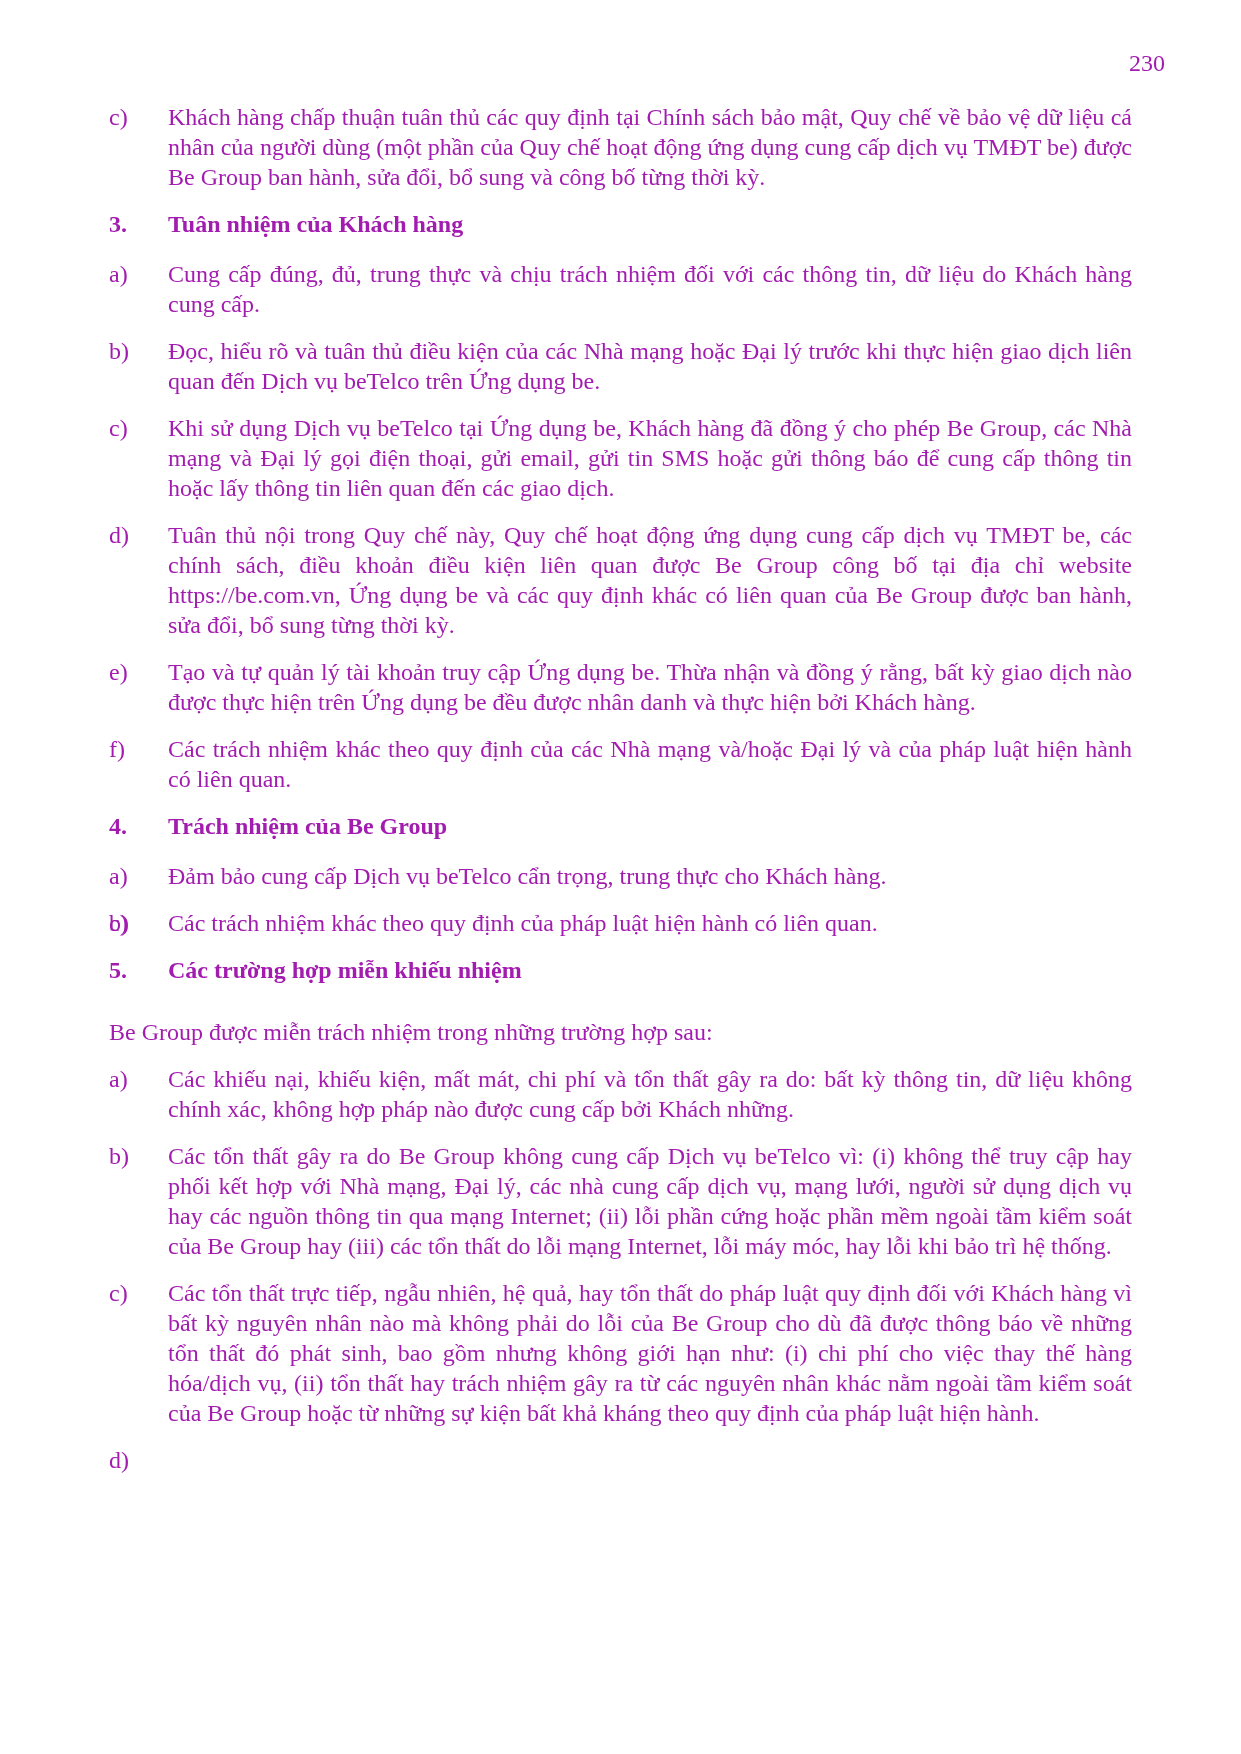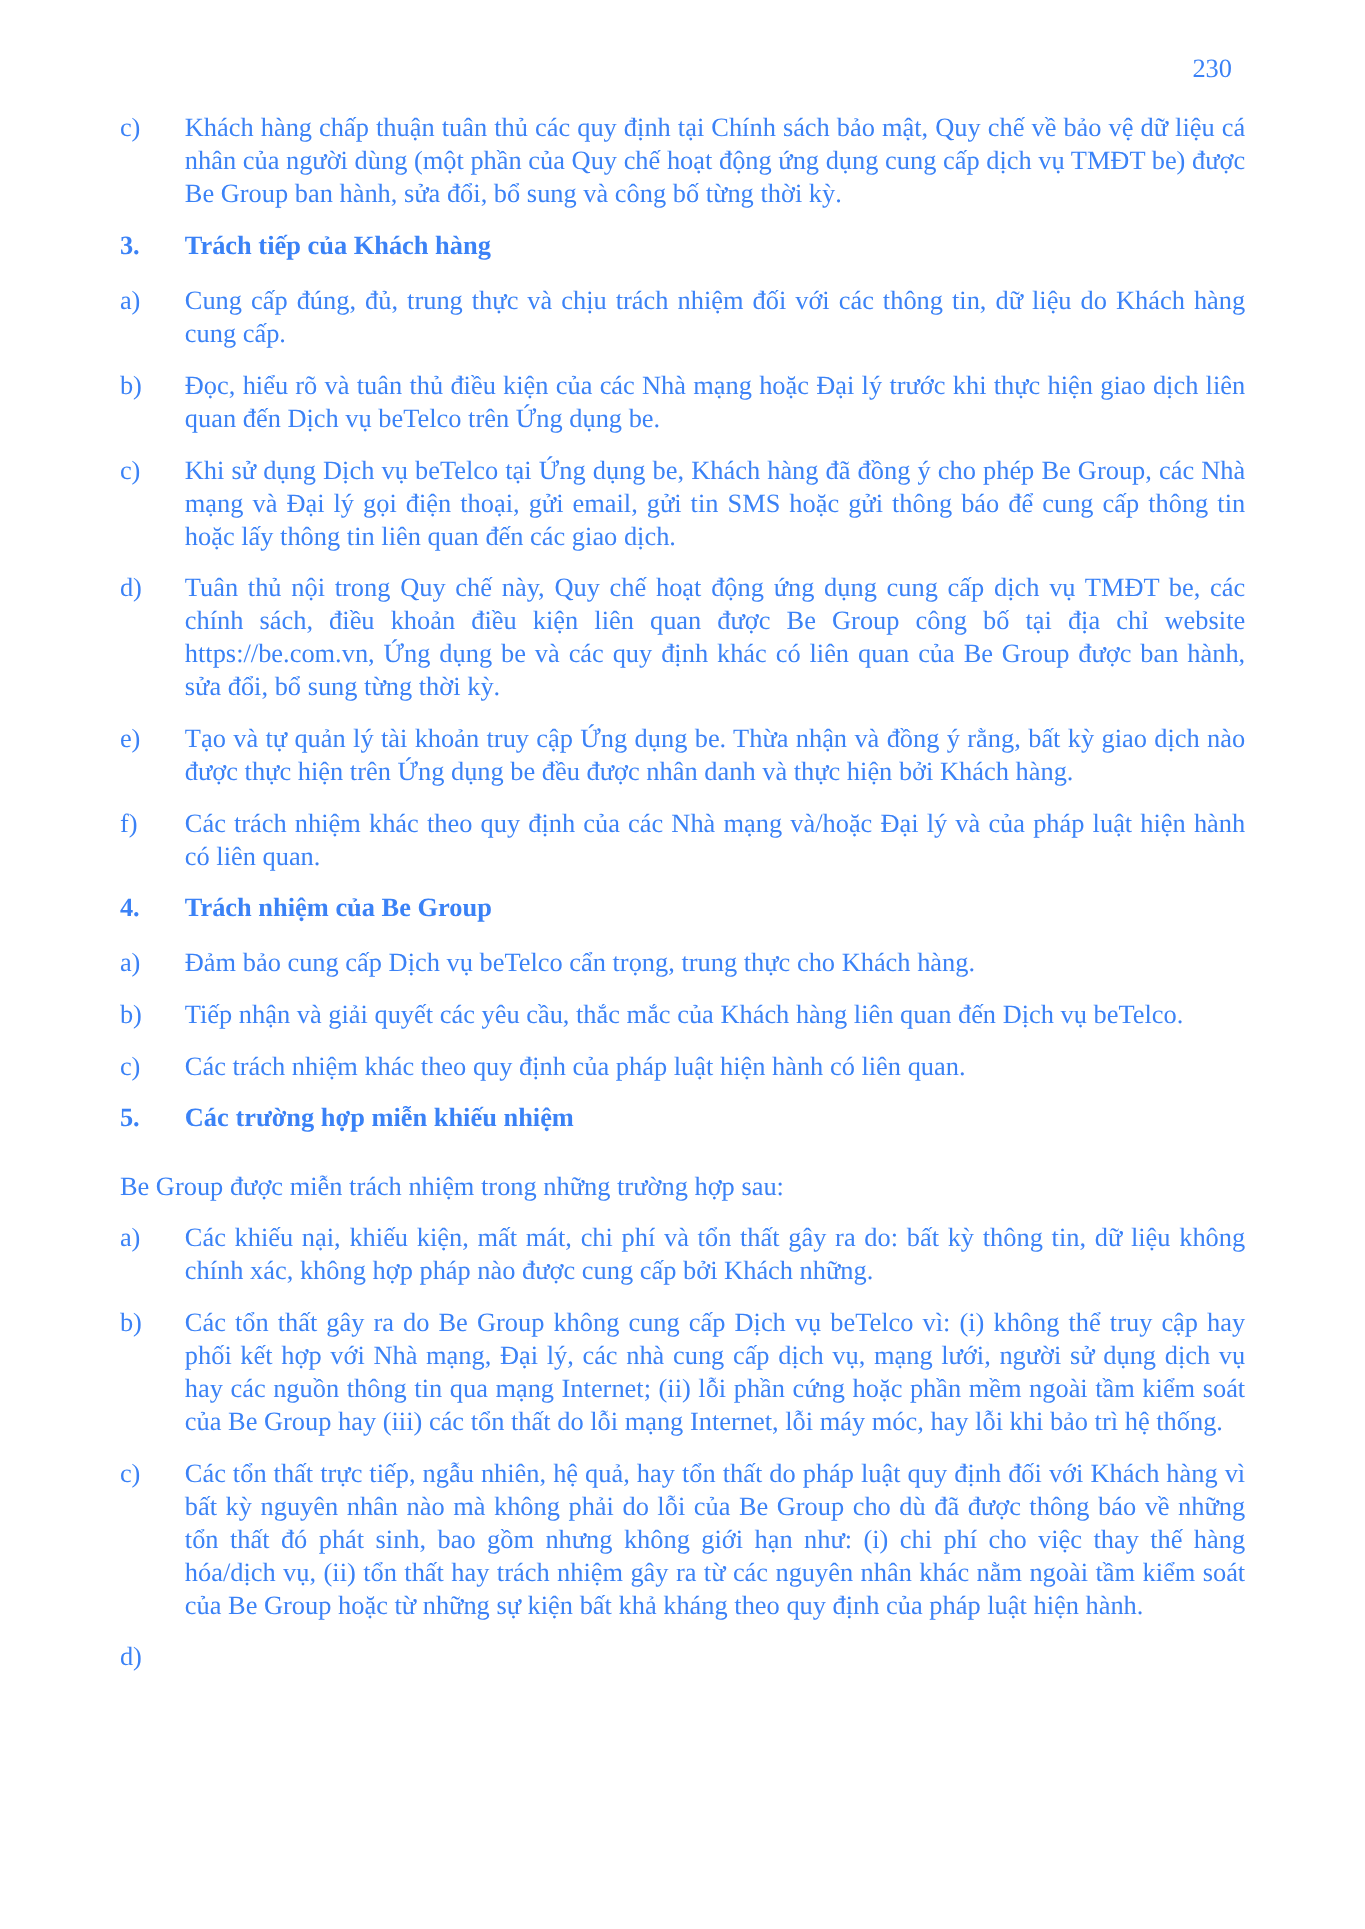--- a/index.html
+++ b/index.html
@@ -6,24 +6,24 @@
     margin: 0;
     padding: 0;
     background: #ffffff;
   }
   .sheet {
     position: relative;
     width: 1241px;
     height: 1754px;
     box-sizing: border-box;
     background: #ffffff;
-    color: #3b82f6;
+    color: #a21caf;
     font-family: "Liberation Serif", "DejaVu Serif", serif;
     font-size: 24px;
-    padding: 50px 109px 40px 109px;
+    padding: 50px 64px 40px 109px;
     overflow: hidden;
   }
   .page-number {
     text-align: right;
     font-size: 24px;
     line-height: 26px;
     padding-right: 12px;
     margin-bottom: 26px;
   }
   .doc-body {
@@ -54,30 +54,30 @@
     margin-top: 32px;
   }
 </style>
 </head>
 <body>
 
 <div class="sheet">
   <div class="page-number">230</div>
   <div class="doc-body">
       <div class="block item"><span class="label">c)</span><span>Khách hàng chấp thuận tuân thủ các quy định tại Chính sách bảo mật, Quy chế về bảo vệ dữ liệu cá nhân của người dùng (một phần của Quy chế hoạt động ứng dụng cung cấp dịch vụ TMĐT be) được Be Group ban hành, sửa đổi, bổ sung và công bố từng thời kỳ.</span></div>
-      <div class="block heading"><span class="label">3.</span><span>Trách tiếp của Khách hàng</span></div>
+      <div class="block heading"><span class="label">3.</span><span>Tuân nhiệm của Khách hàng</span></div>
       <div class="block item"><span class="label">a)</span><span>Cung cấp đúng, đủ, trung thực và chịu trách nhiệm đối với các thông tin, dữ liệu do Khách hàng cung cấp.</span></div>
       <div class="block item"><span class="label">b)</span><span>Đọc, hiểu rõ và tuân thủ điều kiện của các Nhà mạng hoặc Đại lý trước khi thực hiện giao dịch liên quan đến Dịch vụ beTelco trên Ứng dụng be.</span></div>
       <div class="block item"><span class="label">c)</span><span>Khi sử dụng Dịch vụ beTelco tại Ứng dụng be, Khách hàng đã đồng ý cho phép Be Group, các Nhà mạng và Đại lý gọi điện thoại, gửi email, gửi tin SMS hoặc gửi thông báo để cung cấp thông tin hoặc lấy thông tin liên quan đến các giao dịch.</span></div>
       <div class="block item"><span class="label">d)</span><span>Tuân thủ nội trong Quy chế này, Quy chế hoạt động ứng dụng cung cấp dịch vụ TMĐT be, các chính sách, điều khoản điều kiện liên quan được Be Group công bố tại địa chỉ website https://be.com.vn, Ứng dụng be và các quy định khác có liên quan của Be Group được ban hành, sửa đổi, bổ sung từng thời kỳ.</span></div>
       <div class="block item"><span class="label">e)</span><span>Tạo và tự quản lý tài khoản truy cập Ứng dụng be. Thừa nhận và đồng ý rằng, bất kỳ giao dịch nào được thực hiện trên Ứng dụng be đều được nhân danh và thực hiện bởi Khách hàng.</span></div>
       <div class="block item"><span class="label">f)</span><span>Các trách nhiệm khác theo quy định của các Nhà mạng và/hoặc Đại lý và của pháp luật hiện hành có liên quan.</span></div>
       <div class="block heading"><span class="label">4.</span><span>Trách nhiệm của Be Group</span></div>
       <div class="block item"><span class="label">a)</span><span>Đảm bảo cung cấp Dịch vụ beTelco cẩn trọng, trung thực cho Khách hàng.</span></div>
-      <div class="block item"><span class="label">b)</span><span>Tiếp nhận và giải quyết các yêu cầu, thắc mắc của Khách hàng liên quan đến Dịch vụ beTelco.</span></div>
+      <div class="block item"><span class="label">b)</span></div>
       <div class="block item"><span class="label">c)</span><span>Các trách nhiệm khác theo quy định của pháp luật hiện hành có liên quan.</span></div>
       <div class="block heading"><span class="label">5.</span><span>Các trường hợp miễn khiếu nhiệm</span></div>
       <div class="block paragraph"><span>Be Group được miễn trách nhiệm trong những trường hợp sau:</span></div>
       <div class="block item"><span class="label">a)</span><span>Các khiếu nại, khiếu kiện, mất mát, chi phí và tổn thất gây ra do: bất kỳ thông tin, dữ liệu không chính xác, không hợp pháp nào được cung cấp bởi Khách những.</span></div>
       <div class="block item"><span class="label">b)</span><span>Các tổn thất gây ra do Be Group không cung cấp Dịch vụ beTelco vì: (i) không thể truy cập hay phối kết hợp với Nhà mạng, Đại lý, các nhà cung cấp dịch vụ, mạng lưới, người sử dụng dịch vụ hay các nguồn thông tin qua mạng Internet; (ii) lỗi phần cứng hoặc phần mềm ngoài tầm kiểm soát của Be Group hay (iii) các tổn thất do lỗi mạng Internet, lỗi máy móc, hay lỗi khi bảo trì hệ thống.</span></div>
       <div class="block item"><span class="label">c)</span><span>Các tổn thất trực tiếp, ngẫu nhiên, hệ quả, hay tổn thất do pháp luật quy định đối với Khách hàng vì bất kỳ nguyên nhân nào mà không phải do lỗi của Be Group cho dù đã được thông báo về những tổn thất đó phát sinh, bao gồm nhưng không giới hạn như: (i) chi phí cho việc thay thế hàng hóa/dịch vụ, (ii) tổn thất hay trách nhiệm gây ra từ các nguyên nhân khác nằm ngoài tầm kiểm soát của Be Group hoặc từ những sự kiện bất khả kháng theo quy định của pháp luật hiện hành.</span></div>
       <div class="block item"><span class="label">d)</span></div>
     </div>
 </div>
 

